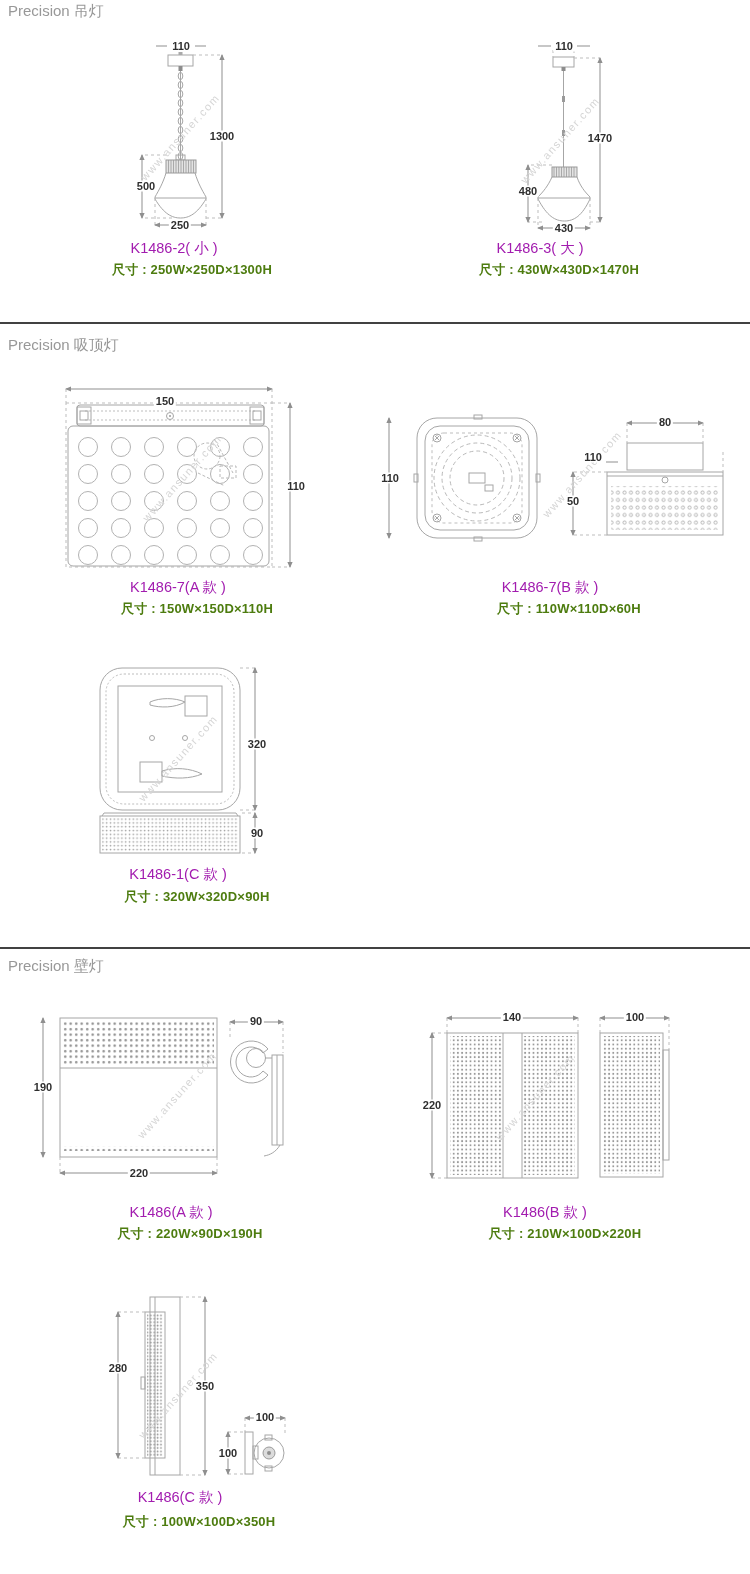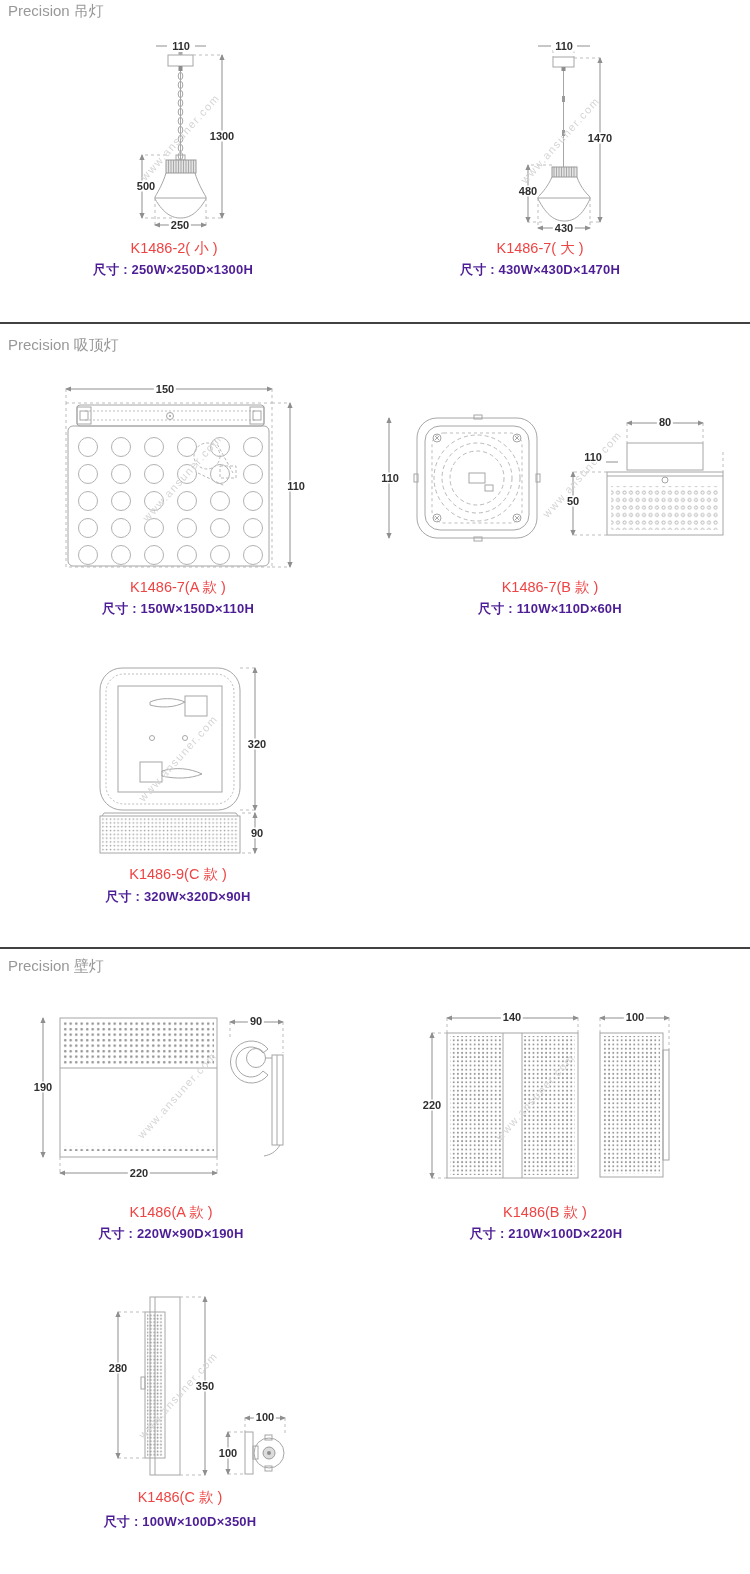--- a/index.html
+++ b/index.html
@@ -6,23 +6,23 @@
   body{width:750px;height:1574px;position:relative;overflow:hidden;
        font-family:"Liberation Sans","DejaVu Sans",sans-serif;}
   .sect{position:absolute;left:8px;font-size:15px;color:#989898;white-space:nowrap;}
   .hr{position:absolute;left:0;width:750px;height:0;border-top:2px solid #414141;}
   .drw{position:absolute;}
   .drw svg{position:absolute;left:0;top:0;overflow:visible;}
   .dim{position:absolute;transform:translate(-50%,-50%);font-size:11px;font-weight:bold;
        color:#2f2f2f;background:#fff;padding:0 2px;white-space:nowrap;line-height:1;z-index:3;}
   .wm{position:absolute;color:#d6d6d6;font-size:11px;letter-spacing:1.5px;white-space:nowrap;
       transform:translate(-50%,-50%) rotate(-48deg);z-index:1;}
-  .pname{position:absolute;transform:translateX(-50%);font-size:14.5px;color:#ef4444;white-space:nowrap;}
-  .psize{position:absolute;transform:translateX(-50%);font-size:13px;font-weight:bold;color:#4c1d95;
-         letter-spacing:.2px;white-space:nowrap;}
+  .pname{position:absolute;transform:translateX(-50%);font-size:14.5px;color:#a21caf;white-space:nowrap;}
+  .psize{position:absolute;transform:translateX(-50%);font-size:13px;font-weight:bold;color:#4d7c0f;
+         letter-spacing:.2px;white-space:nowrap;margin-left:19px;}
   .ln{stroke:#a6a6a6;fill:none;stroke-width:1;}
   .lnd{stroke:#bdbdbd;fill:none;stroke-width:1;stroke-dasharray:3 3;}
   .dimln{stroke:#8f8f8f;fill:none;stroke-width:1;}
 </style>
 </head>
 <body>
 
 <div class="sect" style="top:2px">Precision 吊灯</div>
 
 <div class="drw" style="left:120px;top:38px;width:120px;height:200px">
@@ -89,21 +89,21 @@
     <line class="dimln" x1="38" y1="127" x2="38" y2="184" marker-start="url(#m2)" marker-end="url(#m2)"></line>
     <line class="dimln" x1="48" y1="190" x2="100" y2="190" marker-start="url(#m2)" marker-end="url(#m2)"></line>
     <line class="dimln" x1="110" y1="20" x2="110" y2="184" marker-start="url(#m2)" marker-end="url(#m2)"></line>
   </svg>
   <span class="wm" style="left:70px;top:102px">www.ansuner.com</span>
   <span class="dim" style="left:74px;top:8px">110</span>
   <span class="dim" style="left:38px;top:153px">480</span>
   <span class="dim" style="left:74px;top:190px">430</span>
   <span class="dim" style="left:110px;top:100px">1470</span>
 </div>
-<div class="pname" style="left:540px;top:239px">K1486-7( 大 )</div>
+<div class="pname" style="left:540px;top:239px">K1486-3( 大 )</div>
 <div class="psize" style="left:540px;top:261px">尺寸 : 430W×430D×1470H</div>
 
 <div class="hr" style="top:322px"></div>
 <div class="sect" style="top:336px">Precision 吸顶灯</div>
 
 <div class="drw" style="left:55px;top:378px;width:265px;height:205px">
   <svg width="265" height="205" viewBox="0 0 265 205">
     <defs>
       <marker id="m3" markerWidth="7" markerHeight="7" refX="5.5" refY="3.5" orient="auto-start-reverse" markerUnits="userSpaceOnUse">
         <path d="M0.5,0.9 L6.5,3.5 L0.5,6.1 Z" fill="#8f8f8f"></path>
@@ -136,21 +136,21 @@
       <use href="#rowA" y="108"></use>
     <g stroke="#b9b9b9" stroke-dasharray="3 2" fill="none">
       <circle cx="152" cy="78" r="13"></circle>
       <path d="M160,62 L178,95 M143,95 L170,108"></path>
       <rect x="165" y="88" width="16" height="12"></rect>
     </g>
     <path class="lnd" d="M217,25 H235 M217,189 H235"></path>
     <line class="dimln" x1="235" y1="25" x2="235" y2="189" marker-start="url(#m3)" marker-end="url(#m3)"></line>
   </svg>
   <span class="wm" style="left:127px;top:100px">www.ansuner.com</span>
-  <span class="dim" style="left:110px;top:11px">150</span>
+  <span class="dim" style="left:110px;top:23px">150</span>
   <span class="dim" style="left:241px;top:108px">110</span>
 </div>
 <div class="pname" style="left:178px;top:578px">K1486-7(A 款 )</div>
 <div class="psize" style="left:178px;top:600px">尺寸 : 150W×150D×110H</div>
 
 <div class="drw" style="left:375px;top:400px;width:360px;height:150px">
   <svg width="360" height="150" viewBox="0 0 360 150">
     <defs>
       <marker id="m4" markerWidth="7" markerHeight="7" refX="5.5" refY="3.5" orient="auto-start-reverse" markerUnits="userSpaceOnUse">
         <path d="M0.5,0.9 L6.5,3.5 L0.5,6.1 Z" fill="#8f8f8f"></path>
@@ -227,21 +227,21 @@
     <line class="dimln" x1="165" y1="10" x2="165" y2="152" marker-start="url(#m5)" marker-end="url(#m5)"></line>
     <path class="ln" d="M12,158 L14,155 H146 L148,158"></path>
     <rect class="ln" x="10" y="158" width="140" height="37"></rect>
     <rect x="12" y="160" width="136" height="33" fill="url(#pCC)" stroke="none"></rect>
     <line class="dimln" x1="165" y1="155" x2="165" y2="195" marker-start="url(#m5)" marker-end="url(#m5)"></line>
   </svg>
   <span class="wm" style="left:88px;top:100px">www.ansuner.com</span>
   <span class="dim" style="left:167px;top:86px">320</span>
   <span class="dim" style="left:167px;top:175px">90</span>
 </div>
-<div class="pname" style="left:178px;top:865px">K1486-9(C 款 )</div>
+<div class="pname" style="left:178px;top:865px">K1486-1(C 款 )</div>
 <div class="psize" style="left:178px;top:888px">尺寸 : 320W×320D×90H</div>
 
 <div class="hr" style="top:947px"></div>
 <div class="sect" style="top:957px">Precision 壁灯</div>
 
 <div class="drw" style="left:30px;top:1005px;width:265px;height:185px">
   <svg width="265" height="185" viewBox="0 0 265 185">
     <defs>
       <marker id="m6" markerWidth="7" markerHeight="7" refX="5.5" refY="3.5" orient="auto-start-reverse" markerUnits="userSpaceOnUse">
         <path d="M0.5,0.9 L6.5,3.5 L0.5,6.1 Z" fill="#8f8f8f"></path>

